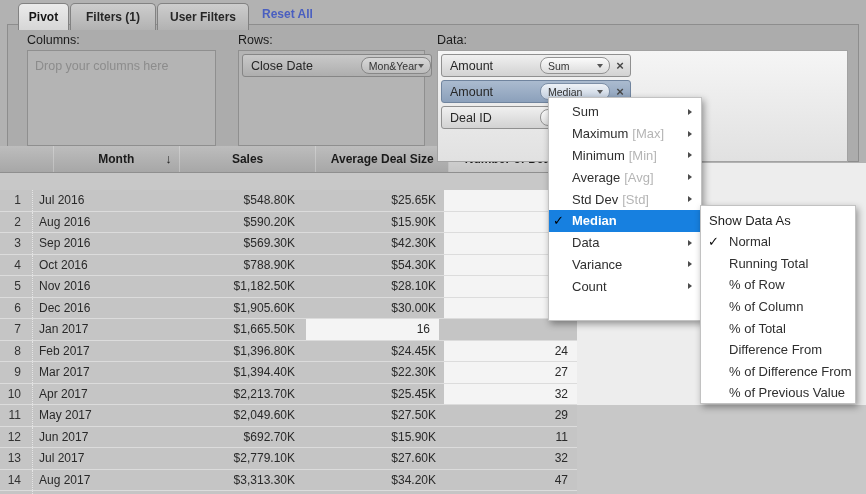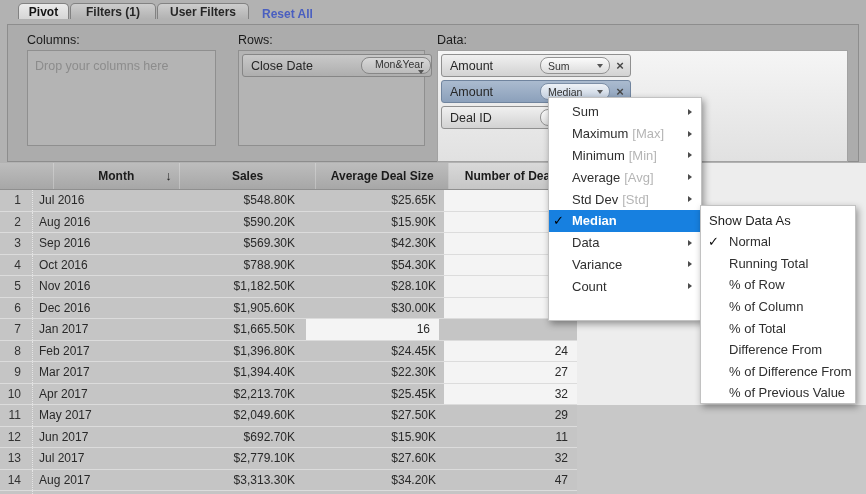--- a/index.html
+++ b/index.html
@@ -6,21 +6,21 @@
   html,body { width:866px; height:494px; }
   body {
     position:relative; overflow:hidden; background:#c8c8c8;
     font-family:"Liberation Sans","DejaVu Sans",sans-serif;
   }
   .abs { position:absolute; box-sizing:border-box; }
 
   
   #top-bg { left:0; top:0; width:866px; height:163px; background:#b2b2b2; }
   .tab {
-    top:3px; height:16px; border:1px solid #828282; border-bottom:none;
+    top:3px; height:27px; border:1px solid #828282; border-bottom:none;
     border-radius:5px 5px 0 0; display:flex; align-items:center; justify-content:center;
     font-size:12px; font-weight:bold; color:#262626;
     background:linear-gradient(#cdcdcd,#b2b2b2); z-index:2;
   }
   #tab-pivot { left:18px; width:51px; background:linear-gradient(#ebebeb,#d6d6d6); z-index:3; color:#141414;}
   #tab-filters { left:70px; width:86px; }
   #tab-user-filters { left:157px; width:92px; }
   #reset-all { left:262px; top:7px; font-size:12px; font-weight:bold; color:#4a5fc0; cursor:pointer; }
 
   #config-panel { left:7px; top:24px; width:852px; height:138px; background:#acacac; border:1px solid #8d8d8d; z-index:1;}
@@ -43,33 +43,33 @@
   #rows-items .pill-item { width:190px; background:linear-gradient(#c9c9c9,#aeaeae); border-color:#868686;gap:48px;}
   #data-items .pill-item { width:190px; }
   .pill-item.selected { background:linear-gradient(#abbbcf,#8ba0bb); border-color:#70849e; }
   .pill-label { font-size:12.5px; color:#262626; margin-left:8px; white-space:nowrap; }
   .pill-btn {
     margin-left:auto; width:70px; height:17px; box-sizing:border-box;
     border:1px solid #929292; border-radius:8px;
     background:linear-gradient(#fbfbfb,#dcdcdc);
     display:flex; align-items:center; font-size:10.5px; color:#333; cursor:pointer; flex:none;
   }
-  #rows-items .pill-btn { background:linear-gradient(#d8d8d8,#bcbcbc); border-color:#878787; width:70px;flex-direction:column;}
+  #rows-items .pill-btn { background:linear-gradient(#d8d8d8,#bcbcbc); border-color:#878787; width:70px;}
   .pill-item.selected .pill-btn { background:linear-gradient(#eef2f7,#c4d0df); border-color:#7d8fa6; }
   .pill-btn-label { margin-left:7px; white-space:nowrap; }
   .pill-x { width:20px; text-align:center; font-weight:bold; color:#474747; font-size:13px; cursor:pointer; flex:none;}
 
   .tri-down { width:0; height:0; border-left:3.5px solid transparent; border-right:3.5px solid transparent;
     border-top:4.5px solid #555; margin-left:auto; margin-right:6px; }
   .tri-right { width:0; height:0; border-top:3.5px solid transparent; border-bottom:3.5px solid transparent;
     border-left:4.5px solid #4c4c4c; margin-left:auto; margin-right:9px; }
 
   
   #grid-header {
-    left:0; top:163px; width:577px; height:27px; display:flex;
+    left:0; top:146px; width:577px; height:27px; display:flex;
     background:linear-gradient(#bdbdbd,#a7a7a7); border-bottom:1px solid #8f8f8f;
     font-weight:bold; font-size:12px; color:#1b1b1b; z-index:1;padding-left:22px;
   }
   .h-cell { display:flex; align-items:center; justify-content:center; box-sizing:border-box;
     border-right:1px solid rgba(255,255,255,.25); position:relative; cursor:pointer;}
   .h-cell.lit { background:linear-gradient(#d9d9d9,#c6c6c6); }
   #sort-icon { position:absolute; right:7px; top:5px; font-size:13px; color:#222; font-weight:bold;}
   .w-num{width:33px;} .w-month{width:131px;} .w-sales{width:142px;} .w-avg{width:138px;} .w-deals{width:133px;}
 
   #grid-body { left:0; top:190px; width:577px; height:304px; overflow:hidden; z-index:1;}

